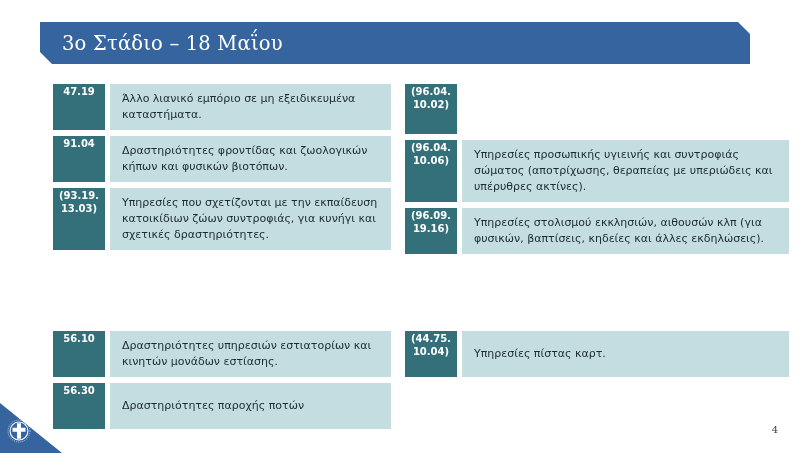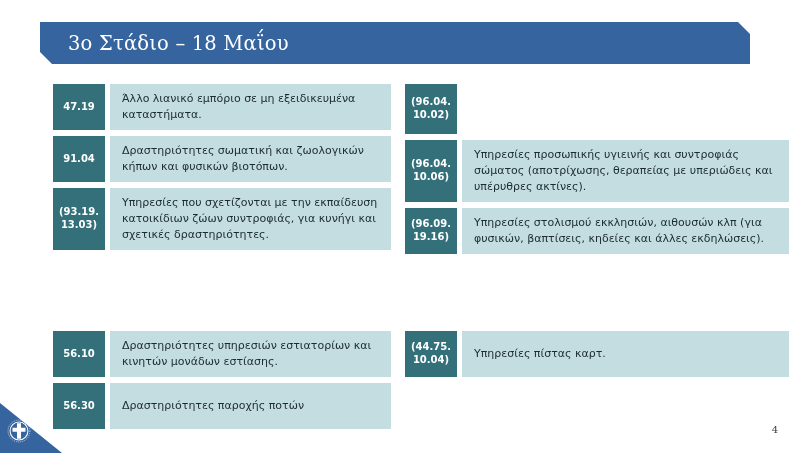--- a/index.html
+++ b/index.html
@@ -20,21 +20,21 @@
   .stage-banner {
     position: absolute;
     left: 40px;
     width: 710px;
     height: 42px;
     background: #35649E;
     color: #ffffff;
     display: flex;
     align-items: center;
     box-sizing: border-box;
-    padding-left: 28px;
+    padding-left: 22px;
     
     clip-path: polygon(
       0px 0px,
       calc(100% - 12px) 0px,
       100% 12px,
       100% 100%,
       12px 100%,
       0px calc(100% - 12px)
     );
     filter: drop-shadow(1px 1px 1px rgba(0,0,0,0.22));
@@ -69,21 +69,21 @@
   .item-code {
     flex: 0 0 52px;
     width: 52px;
     background: #33707A;
     color: #ffffff;
     font-size: 10px;
     font-weight: bold;
     display: flex;
     flex-direction: column;
     align-items: center;
-    justify-content: center;
+    justify-content: flex-start;
     text-align: center;
     line-height: 1.28;
     padding: 2px 16px;
     box-sizing: border-box;
   }
   .item-code span { display: block; white-space: nowrap; }
   .item-desc {
     flex: 1 1 auto;
     background: #C4DDE0;
     color: #1b2a33;
@@ -155,21 +155,21 @@
       <div class="item-desc">
         <span class="desc-text">Άλλο λιανικό εμπόριο σε μη εξειδικευμένα καταστήματα.</span>
       </div>
     </div>
 
     <div class="item-row h-2line">
       <div class="item-code">
         <span>91.04</span>
       </div>
       <div class="item-desc">
-        <span class="desc-text">Δραστηριότητες σωματική και ζωολογικών κήπων και φυσικών βιοτόπων.</span>
+        <span class="desc-text">Δραστηριότητες φροντίδας και ζωολογικών κήπων και φυσικών βιοτόπων.</span>
       </div>
     </div>
 
     <div class="item-row h-3line">
       <div class="item-code">
         <span>(93.19.</span>
         <span>13.03)</span>
       </div>
       <div class="item-desc">
         <span class="desc-text">Υπηρεσίες που σχετίζονται με την εκπαίδευση κατοικίδιων ζώων συντροφιάς, για κυνήγι και σχετικές δραστηριότητες.</span>

